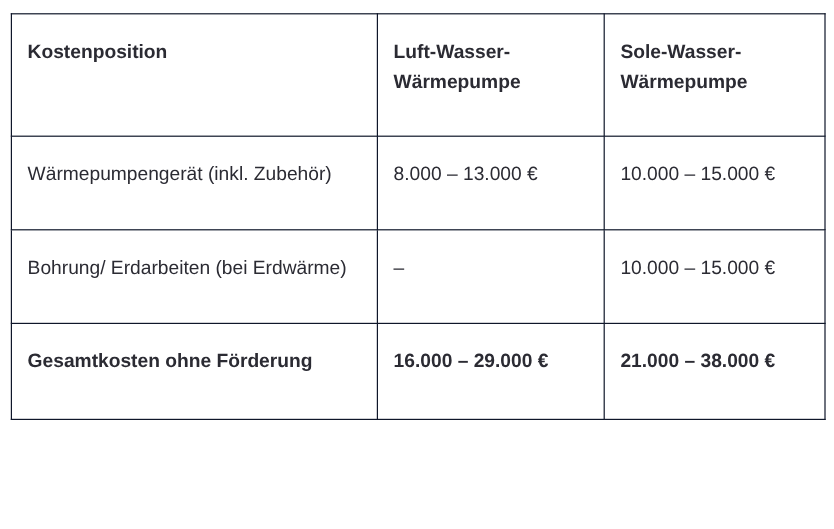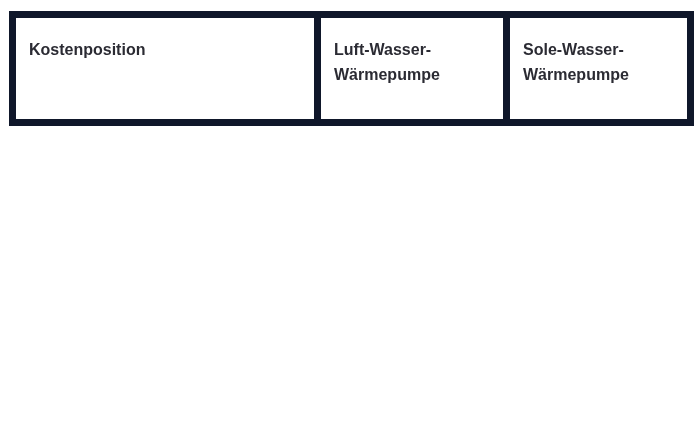--- a/index.html
+++ b/index.html
@@ -16,21 +16,21 @@
     table-layout: fixed;
     width: 678px;
     margin: 11px 0 0 9px;
     background: #ffffff;
   }
   .cost-table col:nth-child(1) { width: 305px; }
   .cost-table col:nth-child(2) { width: 189px; }
   .cost-table col:nth-child(3) { width: 184px; }
   .cost-table th,
   .cost-table td {
-    border: 7px solid #0f172a;
+    border: 1px solid #0f172a;
     vertical-align: top;
     text-align: left;
     padding: 19px 13px 32px 13px;
     font-size: 16px;
     line-height: 25px;
     font-weight: 400;
     overflow-wrap: break-word;
   }
   .cost-table thead th {
     font-weight: 700;
@@ -55,14 +55,29 @@
       <col>
   </colgroup>
   <thead>
     <tr>
       <th>Kostenposition</th>
       <th>Luft-Wasser-Wärmepumpe</th>
       <th>Sole-Wasser-Wärmepumpe</th>
     </tr>
   </thead>
   <tbody>
+    <tr class="body-row-1">
+      <td>Wärmepumpengerät (inkl. Zubehör)</td>
+      <td>8.000 – 13.000 €</td>
+      <td>10.000 – 15.000 €</td>
+    </tr>
+    <tr class="body-row-3">
+      <td>Bohrung/ Erdarbeiten (bei Erdwärme)</td>
+      <td>–</td>
+      <td>10.000 – 15.000 €</td>
+    </tr>
+    <tr class="total-row">
+      <td>Gesamtkosten ohne Förderung</td>
+      <td>16.000 – 29.000 €</td>
+      <td>21.000 – 38.000 €</td>
+    </tr>
   </tbody>
 </table>
 
 </body></html>

